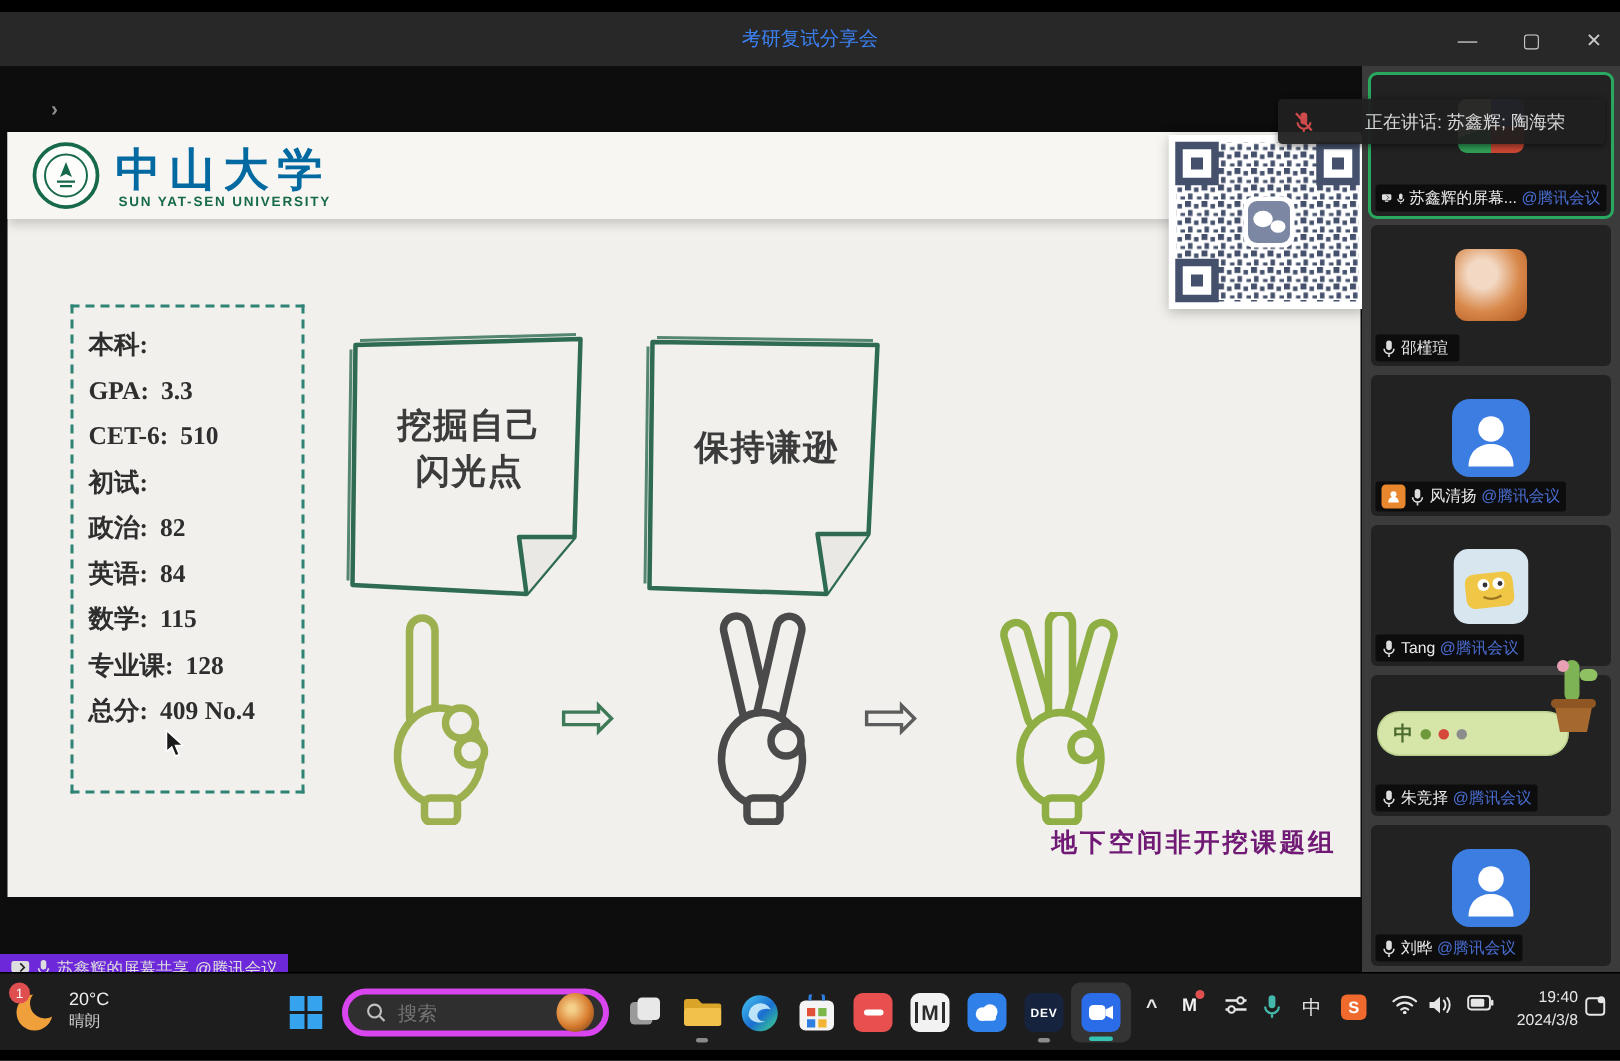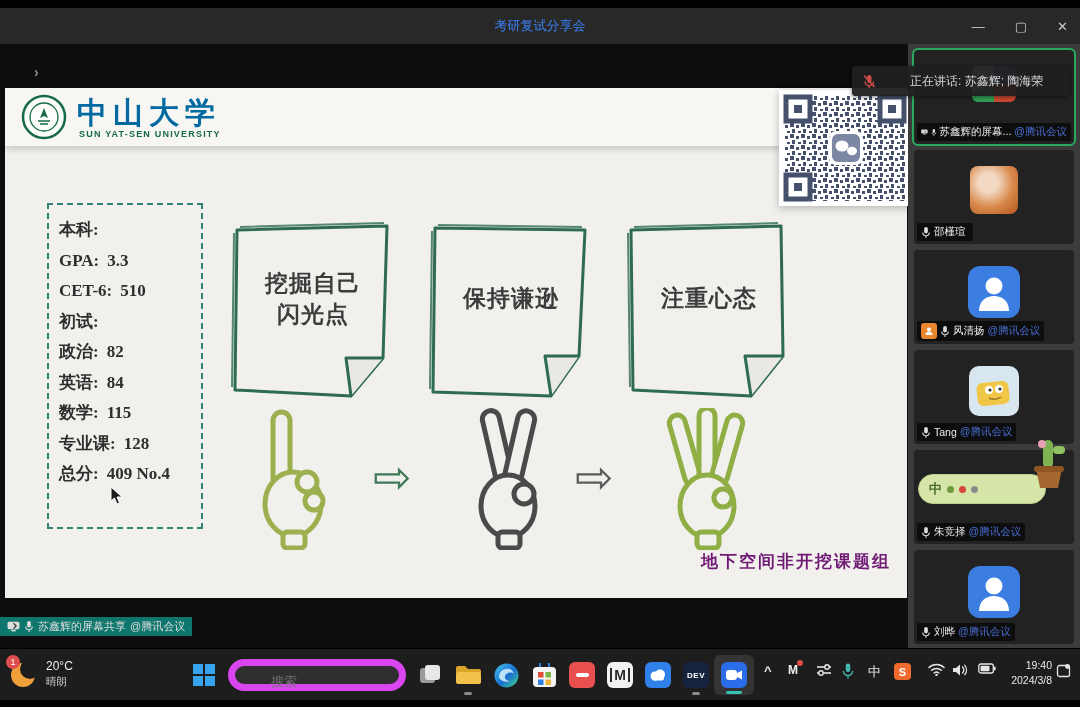--- a/index.html
+++ b/index.html
@@ -54,32 +54,32 @@
   .banner { position:absolute; left:4px; top:24px; width:128px; height:30px; border-radius:15px; background:#d6e5a8; border:1px solid #b9cf8c; display:flex; align-items:center; gap:5px; padding:0 10px; }
   .banner .zh { color:#4a6b2e; font-weight:bold; font-size:13px; }
   .dot { width:7px; height:7px; border-radius:50%; }
   .cactus { position:absolute; right:6px; top:-12px; }
 
   
   .toast { position:absolute; left:852px; top:66px; width:218px; height:30px; background:rgba(32,32,32,.95); border-radius:3px; display:flex; align-items:center; gap:10px; padding:0 10px; z-index:40; box-shadow:0 1px 4px rgba(0,0,0,.5); }
   .toast .t-text { color:#d8d8d8; font-size:12px; white-space:nowrap;margin-left:24px; }
 
   
-  .share-pill { position:absolute; left:0; top:617px; height:19px; background:#0f766e; display:flex; align-items:center; gap:4px; padding:0 7px;text-align:center; }
+  .share-pill { position:absolute; left:0; top:636px; height:19px; background:#6d28d9; display:flex; align-items:center; gap:4px; padding:0 7px;text-align:center; }
   .share-pill .s-text { color:#dedede; font-size:11px; white-space:nowrap; }
 
   
   .taskbar { position:absolute; left:0; top:648px; width:1080px; height:52px; background:#1d1d1d; border-top:1px solid #000; }
   .weather { position:absolute; left:8px; top:8px; display:flex; align-items:center; gap:6px; }
   .w-texts { color:#eee; font-size:12px; line-height:1.3; }
   .w-texts .cond { color:#c9c9c9; font-size:10.5px; }
   .moon-wrap { position:relative; width:32px; height:34px; }
   .badge { position:absolute; left:-2px; top:-2px; width:14px; height:14px; border-radius:50%; background:#e04f4f; color:#fff; font-size:9px; display:flex; align-items:center; justify-content:center; }
   .start { position:absolute; left:192px; top:14px; width:24px; height:24px; display:flex; align-items:center; justify-content:center; }
-  .search-pill { position:absolute; left:228px; top:10px; width:178px; height:32px; background:#2f2f2f; border:7px solid #d946ef; border-radius:16px; display:flex; align-items:center; gap:8px; padding:0 6px 0 12px;flex-direction:column; }
+  .search-pill { position:absolute; left:228px; top:10px; width:178px; height:32px; background:#2f2f2f; border:4px solid #d946ef; border-radius:16px; display:flex; align-items:center; gap:8px; padding:0 6px 0 12px; }
   .search-pill input { background:transparent; border:none; outline:none; color:#c8c8c8; font-size:13px; width:98px; font-family:"Liberation Sans",sans-serif; }
   .search-thumb { margin-left:auto; width:26px; height:26px; border-radius:50%;
     background:radial-gradient(circle at 40% 40%, #f5d08a 10%, #d77b2e 55%, #5f3418 100%); }
   .tb-icon { position:absolute; top:12px; width:28px; height:28px; display:flex; align-items:center; justify-content:center; }
   .rounded-app { width:26px; height:26px; border-radius:6px; display:flex; align-items:center; justify-content:center; }
   .run-dash { position:absolute; left:50%; transform:translateX(-50%); bottom:-6px; width:8px; height:3px; border-radius:2px; background:#8a8a8a; }
   .meet-wrap { position:absolute; left:714px; top:6px; width:40px; height:40px; background:#343434; border-radius:6px; display:flex; align-items:center; justify-content:center; }
   .meet-dash { position:absolute; left:50%; transform:translateX(-50%); bottom:1px; width:16px; height:3px; border-radius:2px; background:#35c3b2; }
   .tray-item { position:absolute; top:14px; color:#e6e6e6; font-size:13px; display:flex; align-items:center; justify-content:center; }
   .sogou { width:17px; height:17px; border-radius:4px; background:#f06a2d; color:#fff; font-size:11px; font-weight:bold; display:flex; align-items:center; justify-content:center; }
@@ -199,32 +199,20 @@
         <g stroke="#2e6b50" stroke-width="3" fill="#f1f0ed" stroke-linejoin="round">
           <path d="M12 12 L162 14 L156 140 L128 180 L10 176 Z"></path>
           <path d="M128 180 L122 140 L156 140" fill="#e9e8e4"></path>
         </g>
         <path d="M15 9 L159 11 M9 15 L7 173" stroke="#2e6b50" stroke-width="2" fill="none" opacity="0.8"></path>
       </svg>
       <div class="note-text">
         <span>保持谦逊</span>
       </div>
     </div>
-    <div class="note" style="left:616px; top:128px;">
-      <svg width="176" height="190" viewBox="0 0 176 190">
-        <g stroke="#2e6b50" stroke-width="3" fill="#f1f0ed" stroke-linejoin="round">
-          <path d="M10 14 L160 10 L162 140 L130 180 L12 174 Z"></path>
-          <path d="M130 180 L124 140 L162 140" fill="#e9e8e4"></path>
-        </g>
-        <path d="M13 11 L157 7 M7 17 L9 171" stroke="#2e6b50" stroke-width="2" fill="none" opacity="0.8"></path>
-      </svg>
-      <div class="note-text">
-        <span>注重心态</span>
-      </div>
-    </div>
 
     <svg class="hand" style="left:244px; top:320px;" viewBox="0 0 92 142">
       <g stroke="#9cb04f" stroke-width="5" fill="#f1f0ed" stroke-linecap="round" stroke-linejoin="round">
         <rect x="24" y="4" width="17" height="74" rx="8.5"></rect>
         <ellipse cx="44" cy="96" rx="28" ry="32"></ellipse>
         <circle cx="58" cy="74" r="10"></circle>
         <circle cx="65" cy="93" r="9"></circle>
         <rect x="34" y="124" width="22" height="16" rx="4"></rect>
       </g>
     </svg>

